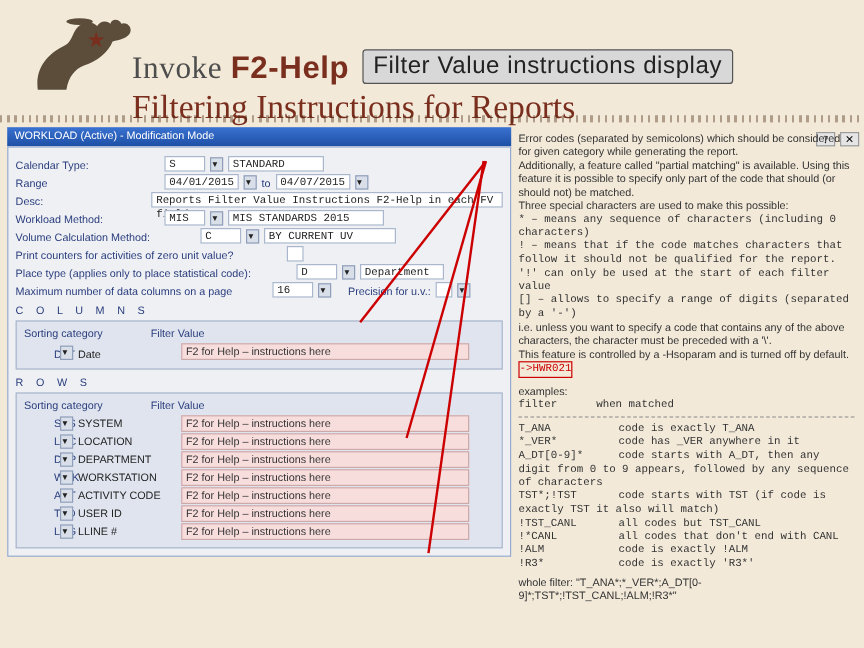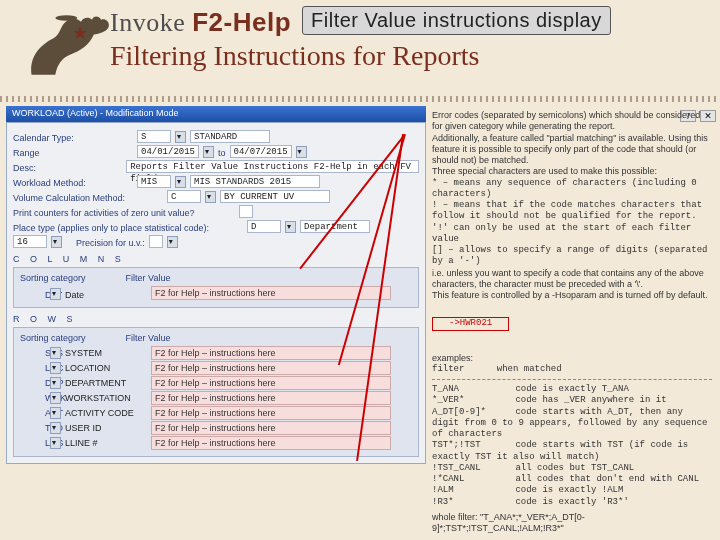--- a/index.html
+++ b/index.html
@@ -21,20 +21,21 @@
     font-family: "Trebuchet MS", sans-serif;
     font-weight:bold; color:#7a2e1e;
   }
   .filter-btn {
     display:inline-block;
     background:#d8d8d8;
     border:1px solid #555; border-radius:3px;
     font-family: Arial, sans-serif; font-size:20px;
     color:#222; padding:2px 8px; margin-left:4px;
     vertical-align:4px;
+    margin-top:35px;
   }
   .subhead {
     font-size:28px; color:#7a2e1e;
     margin-top:2px;
   }
   .star-icon {
     position:absolute; left:72px; top:22px;
     font-size:18px; color:#7a2e1e;
   }
   .cowboy {
@@ -97,21 +98,21 @@
   
   .help {
     position:absolute; right:8px; top:110px; width:280px;
     font-family: Arial, sans-serif; font-size:9px; color:#333;
     line-height:1.25;
     background:rgba(255,255,255,0.03);
   }
   .help p{ margin:0 0;}
   .help .cmd {
     display:inline-block; border:1px solid #c00; color:#c00;
-    font-family:"Courier New",monospace; padding:0 16px; margin:16px 0;
+    font-family:"Courier New",monospace; padding:0 0; margin:0 0;
   }
   .mono { font-family:"Courier New",monospace; }
   .help hr{ border:none; border-top:1px dashed #888; margin:4px 0;}
 
   
   .arrow {
     position:absolute; border-left:2px solid #c00;
     transform-origin:top left;
   }
 </style>
@@ -179,20 +180,21 @@
       <span class="lblw" style="width:222px">Print counters for activities of zero unit value?</span>
       <span class="val" style="min-width:14px"></span>
     </div>
     <div class="row">
       <span class="lblw" style="width:230px">Place type (applies only to place statistical code):</span>
       <span class="val">D</span>
       <span class="dd"></span>
       <span class="val" style="min-width:70px">Department</span>
     </div>
     <div class="row">
+      <span class="lblw" style="width:210px">Maximum number of data columns on a page</span>
       <span class="val">16</span>
       <span class="dd"></span>
       <span class="lblw" style="margin-left:10px">Precision for u.v.:</span>
       <span class="val" style="min-width:14px"></span>
       <span class="dd"></span>
     </div>
 
     <div class="sect">C O L U M N S</div>
     <div class="panel">
       <div class="hdr">

